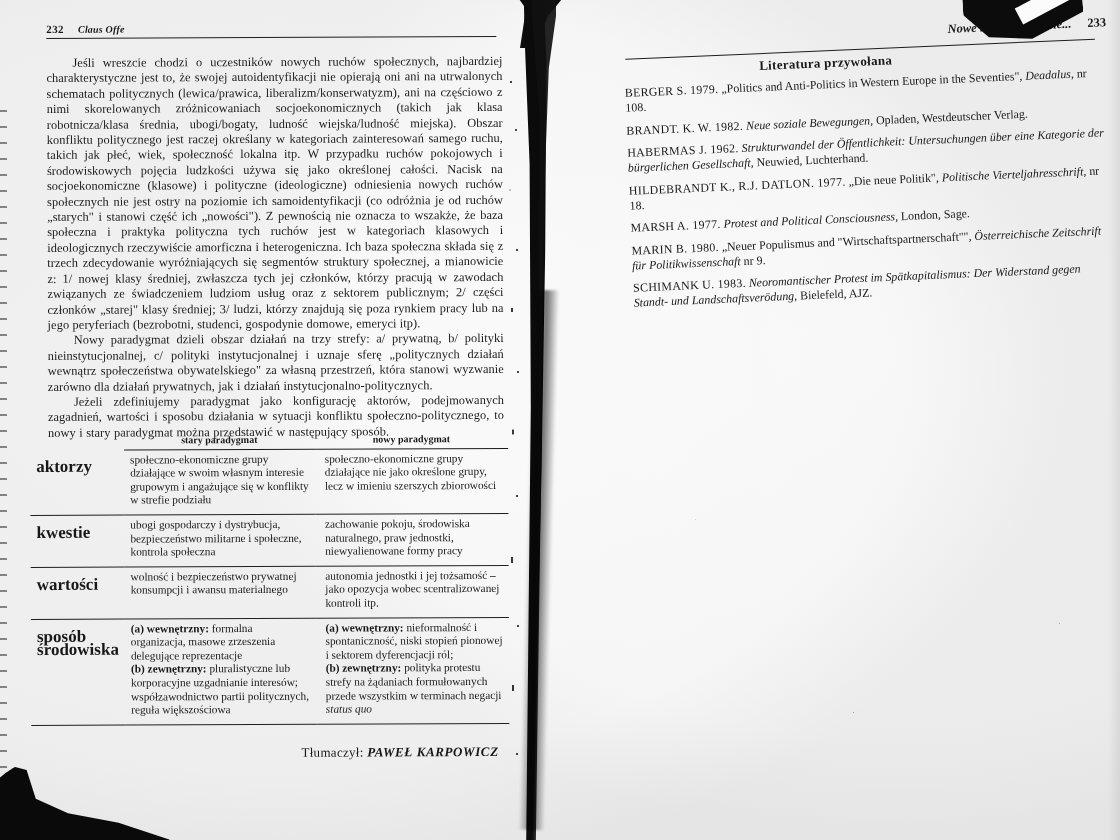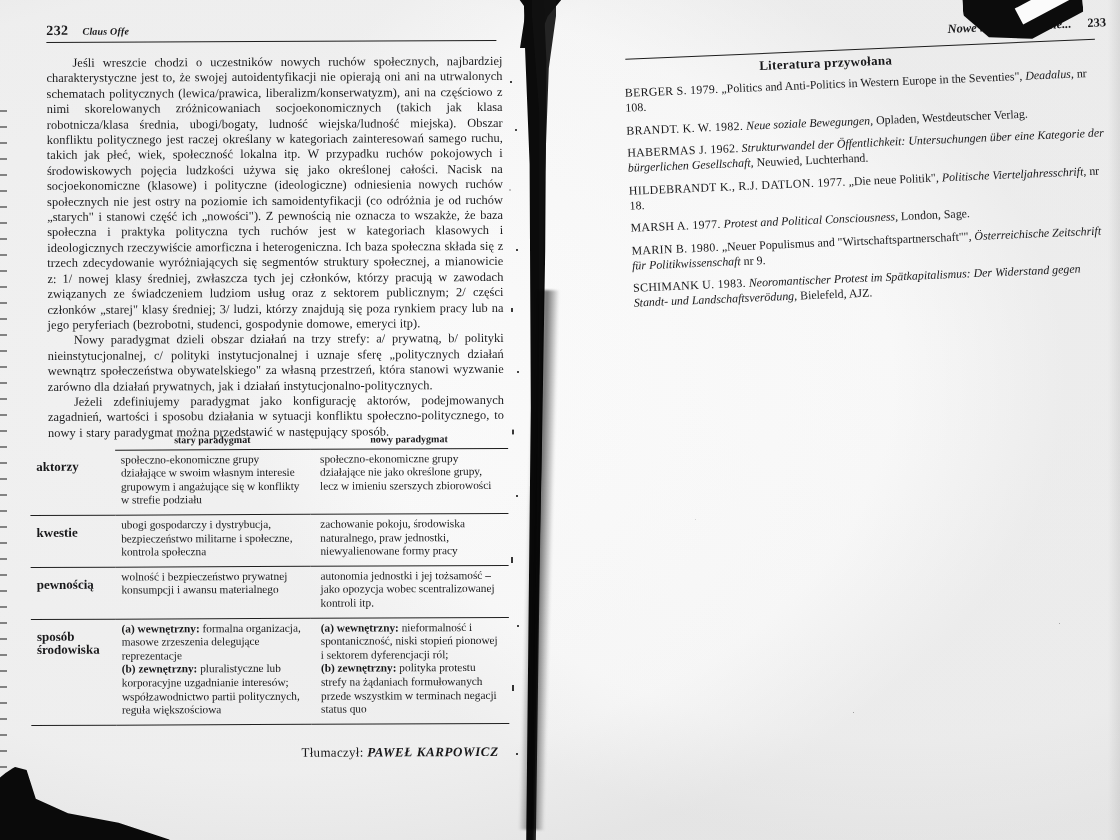--- a/index.html
+++ b/index.html
@@ -100,21 +100,21 @@
   #left-page{
     position:absolute;left:0;top:0;width:520px;height:840px;
     transform:rotate(-0.25deg);
     transform-origin:50% 50%;
   }
   .running-head{
     position:absolute;left:48px;top:22px;width:450px;
     display:flex;align-items:baseline;gap:14px;
     border-bottom:1.6px solid #1d1d1d;padding-bottom:3px;
   }
-  .rh-num{font-size:14px;font-weight:700;letter-spacing:.4px;}
+  .rh-num{font-size:11px;font-weight:700;letter-spacing:.4px;}
   .rh-title{font-size:10px;font-style:italic;font-weight:700;letter-spacing:.2px;}
 
   .body-col{
     position:absolute;left:48px;top:55px;width:456px;
     font-size:12.4px;line-height:15.4px;
     text-align:justify;
     letter-spacing:.05px;
     word-spacing:.3px;
   }
   .body-col p{margin:0 0 0 0;text-indent:26px;}
@@ -129,27 +129,27 @@
     vertical-align:top;padding:3px 6px 7px 6px;text-align:left;
   }
   .th-row th{
     border-bottom:1.7px solid #1a1a1a;padding-bottom:2px;
     font-size:10px;font-weight:700;text-align:center;
   }
   .th-row th.blank{border-bottom:none;}
   .par-table tbody tr td{border-bottom:1.2px solid #1f1f1f;}
   .par-table tbody tr:last-child td{border-bottom:1.5px solid #1f1f1f;}
   td.rowlab{
-    width:74px;font-weight:700;font-size:13px;
+    width:74px;font-weight:700;font-size:17px;
     padding-top:10px;line-height:13px;
   }
   td.colold{width:196px;}
   td.colnew{width:196px;padding-left:10px;}
   .par-table .b{font-weight:700;text-align:right;}
-  .par-table .i{margin-top:18px;}
+  .par-table .i{font-style:italic;margin-top:18px;}
   .sub{display:block;}
 
   .translator{
     position:absolute;left:300px;top:745px;width:230px;
     font-size:13px;letter-spacing:.3px;
   }
   .translator .name{font-style:italic;font-weight:700;letter-spacing:.6px;margin-top:41px;}
 
   
   #right-page{
@@ -225,21 +225,21 @@
             <td class="rowlab">aktorzy</td>
             <td class="colold">społeczno-ekonomiczne grupy działające w swoim własnym interesie grupowym i angażujące się w konflikty w strefie podziału</td>
             <td class="colnew">społeczno-ekonomiczne grupy działające nie jako określone grupy, lecz w imieniu szerszych zbiorowości</td>
           </tr>
           <tr>
             <td class="rowlab">kwestie</td>
             <td class="colold">ubogi gospodarczy i dystrybucja, bezpieczeństwo militarne i społeczne, kontrola społeczna</td>
             <td class="colnew">zachowanie pokoju, środowiska naturalnego, praw jednostki, niewyalienowane formy pracy</td>
           </tr>
           <tr>
-            <td class="rowlab">pewnością</td>
+            <td class="rowlab">wartości</td>
             <td class="colold">wolność i bezpieczeństwo prywatnej konsumpcji i awansu materialnego</td>
             <td class="colnew">autonomia jednostki i jej tożsamość – jako opozycja wobec scentralizowanej kontroli itp.</td>
           </tr>
           <tr>
             <td class="rowlab">sposób środowiska</td>
             <td class="colold">
               <span class="sub"><span class="b">(a) wewnętrzny:</span><span> formalna organizacja, masowe zrzeszenia delegujące reprezentacje</span></span>
               <span class="sub"><span class="b">(b) zewnętrzny:</span><span> pluralistyczne lub korporacyjne uzgadnianie interesów; współzawodnictwo partii politycznych, reguła większościowa</span></span>
             </td>
             <td class="colnew">

